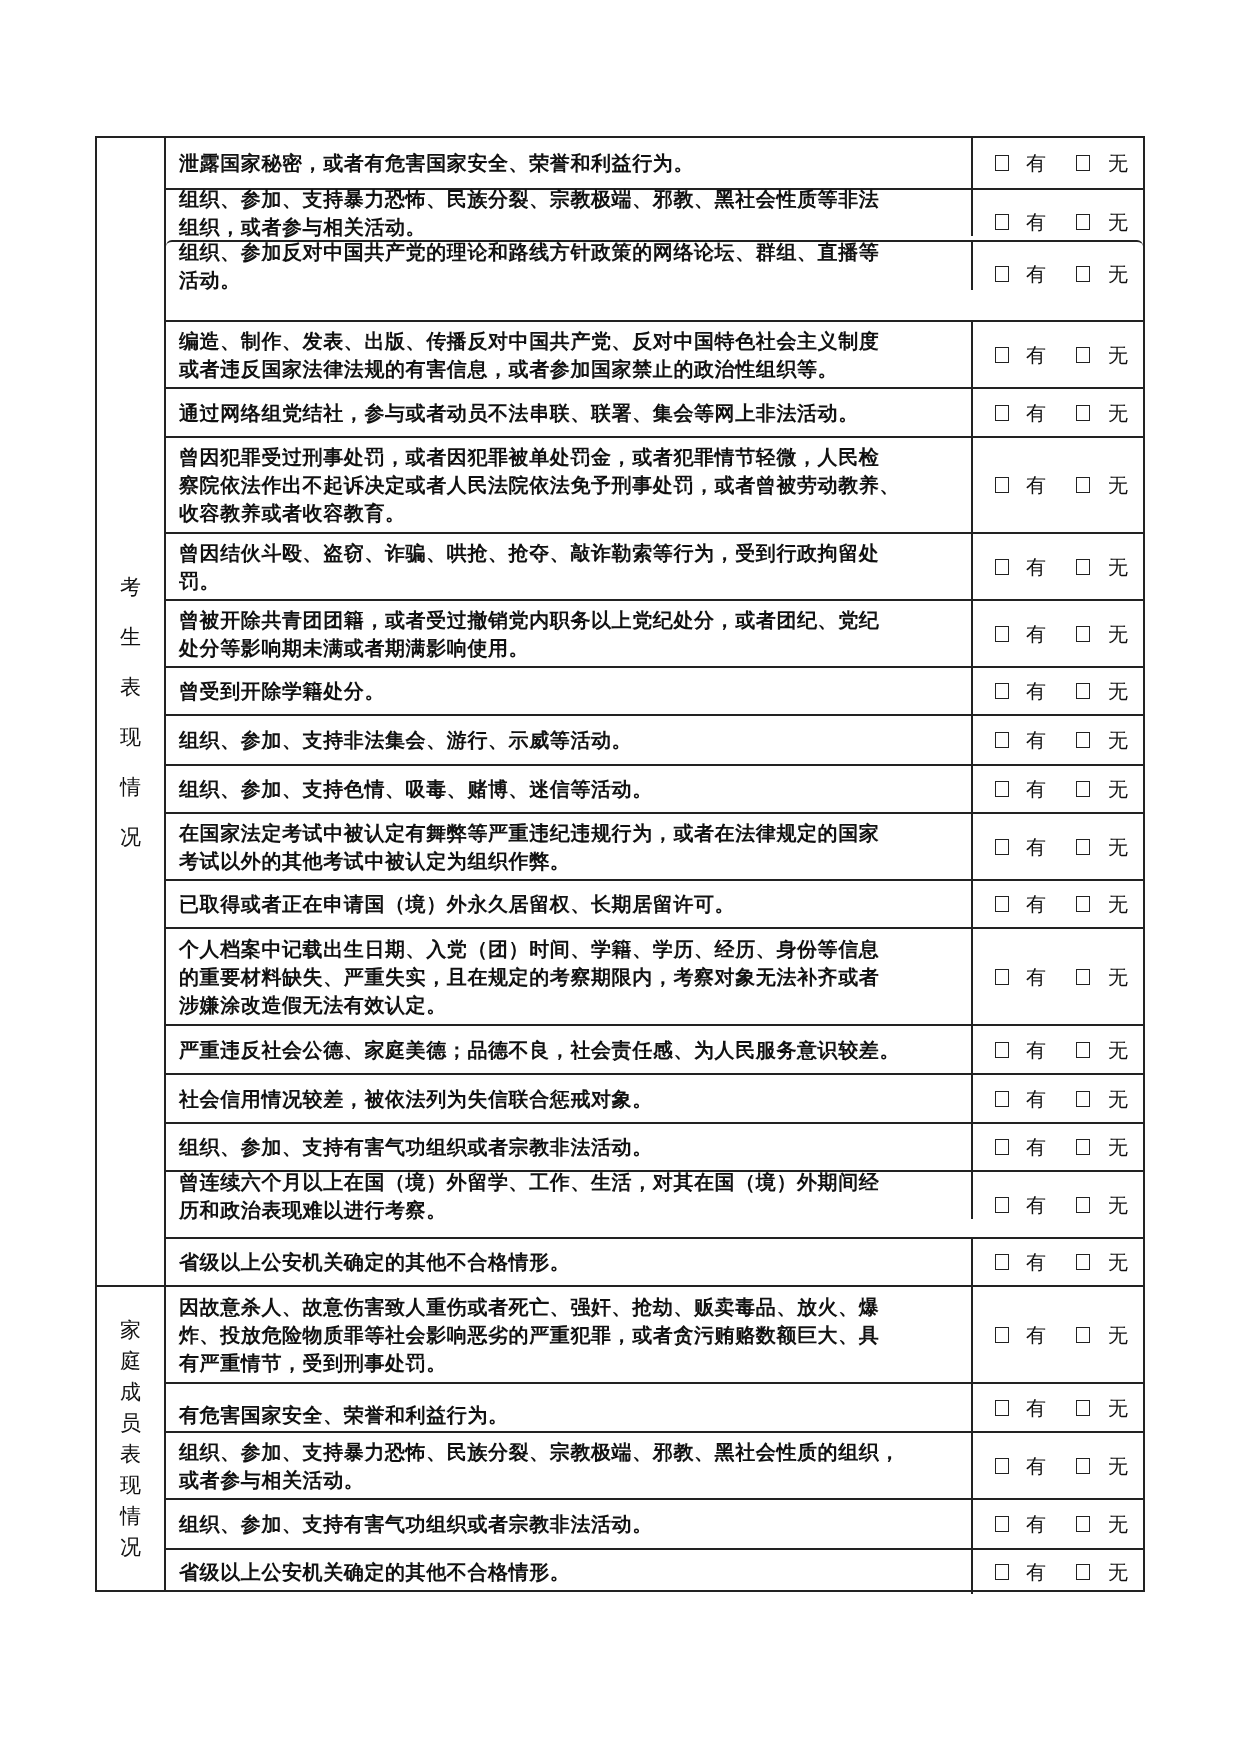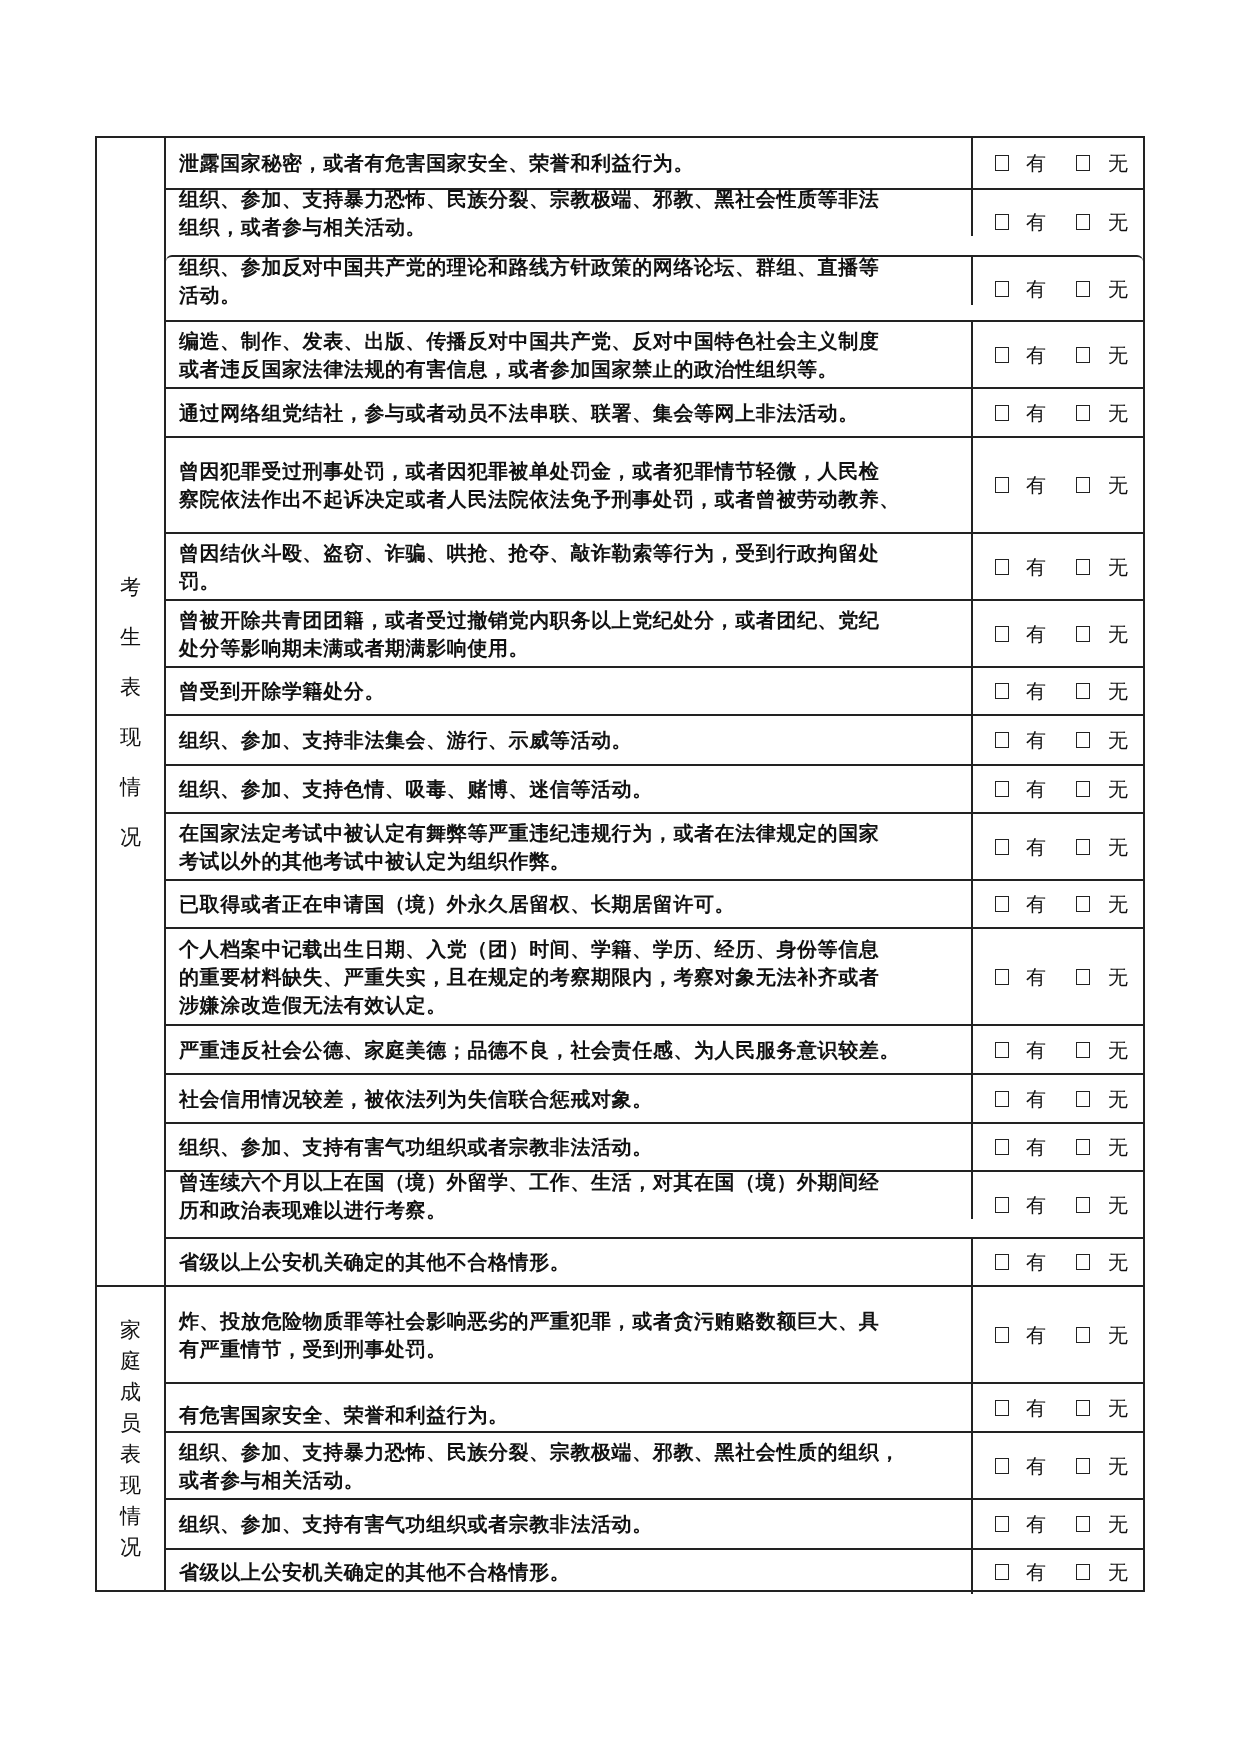--- a/index.html
+++ b/index.html
@@ -57,21 +57,21 @@
           <span class="ln">组织、参加、支持暴力恐怖、民族分裂、宗教极端、邪教、黑社会性质等非法</span>
           <span class="ln">组织，或者参与相关活动。</span>
         </div>
         <div class="chk">
           <span class="box" style="left: 22px; top: 24px;"></span>
           <span class="lbl" style="left: 53px; top: 22px;">有</span>
           <span class="box" style="left: 103px; top: 24px;"></span>
           <span class="lbl" style="left: 135px; top: 22px;">无</span>
         </div>
       </div>
-      <div class="row bt" style="top: 117px; height: 50px; border-radius: 6px;">
+      <div class="row bt" style="top: 102px; height: 50px; border-radius: 6px;">
         <div class="txt">
           <span class="ln">组织、参加反对中国共产党的理论和路线方针政策的网络论坛、群组、直播等</span>
           <span class="ln">活动。</span>
         </div>
         <div class="chk">
           <span class="box" style="left: 22px; top: 24px;"></span>
           <span class="lbl" style="left: 53px; top: 22px;">有</span>
           <span class="box" style="left: 103px; top: 24px;"></span>
           <span class="lbl" style="left: 135px; top: 22px;">无</span>
         </div>
@@ -96,20 +96,21 @@
           <span class="box" style="left: 22px; top: 16px;"></span>
           <span class="lbl" style="left: 53px; top: 14px;">有</span>
           <span class="box" style="left: 103px; top: 16px;"></span>
           <span class="lbl" style="left: 135px; top: 14px;">无</span>
         </div>
       </div>
       <div class="row bt" style="top: 298px; height: 96px;">
         <div class="txt">
           <span class="ln">曾因犯罪受过刑事处罚，或者因犯罪被单处罚金，或者犯罪情节轻微，人民检</span>
           <span class="ln">察院依法作出不起诉决定或者人民法院依法免予刑事处罚，或者曾被劳动教养、</span>
+          <span class="ln">收容教养或者收容教育。</span>
         </div>
         <div class="chk">
           <span class="box" style="left: 22px; top: 39px;"></span>
           <span class="lbl" style="left: 53px; top: 37px;">有</span>
           <span class="box" style="left: 103px; top: 39px;"></span>
           <span class="lbl" style="left: 135px; top: 37px;">无</span>
         </div>
       </div>
       <div class="row bt" style="top: 394px; height: 67px;">
         <div class="txt">
@@ -265,20 +266,21 @@
         <span class="ch">庭</span>
         <span class="ch">成</span>
         <span class="ch">员</span>
         <span class="ch">表</span>
         <span class="ch">现</span>
         <span class="ch">情</span>
         <span class="ch">况</span>
       </div>
       <div class="row bt" style="top: 1147px; height: 97px;">
         <div class="txt">
+          <span class="ln">因故意杀人、故意伤害致人重伤或者死亡、强奸、抢劫、贩卖毒品、放火、爆</span>
           <span class="ln">炸、投放危险物质罪等社会影响恶劣的严重犯罪，或者贪污贿赂数额巨大、具</span>
           <span class="ln">有严重情节，受到刑事处罚。</span>
         </div>
         <div class="chk">
           <span class="box" style="left: 22px; top: 40px;"></span>
           <span class="lbl" style="left: 53px; top: 38px;">有</span>
           <span class="box" style="left: 103px; top: 40px;"></span>
           <span class="lbl" style="left: 135px; top: 38px;">无</span>
         </div>
       </div>

